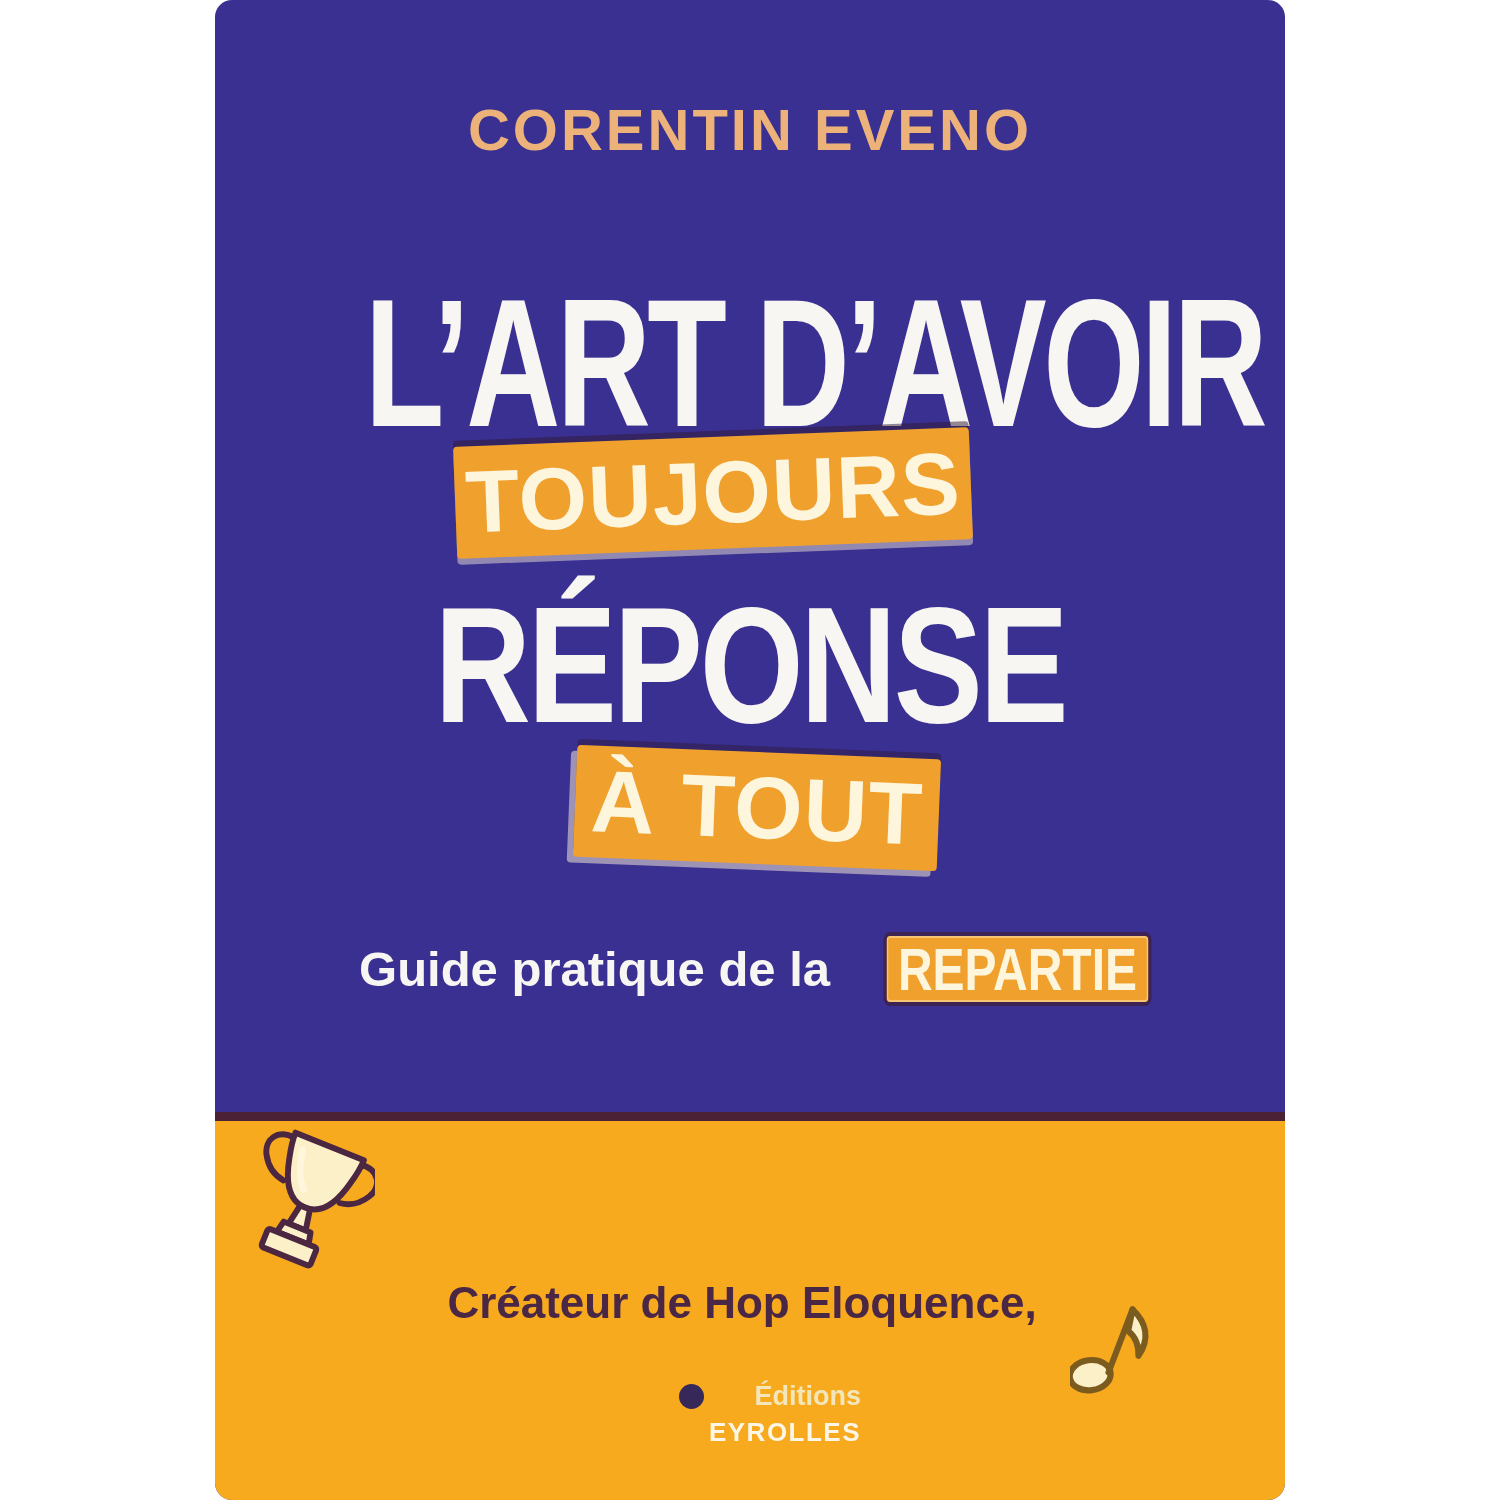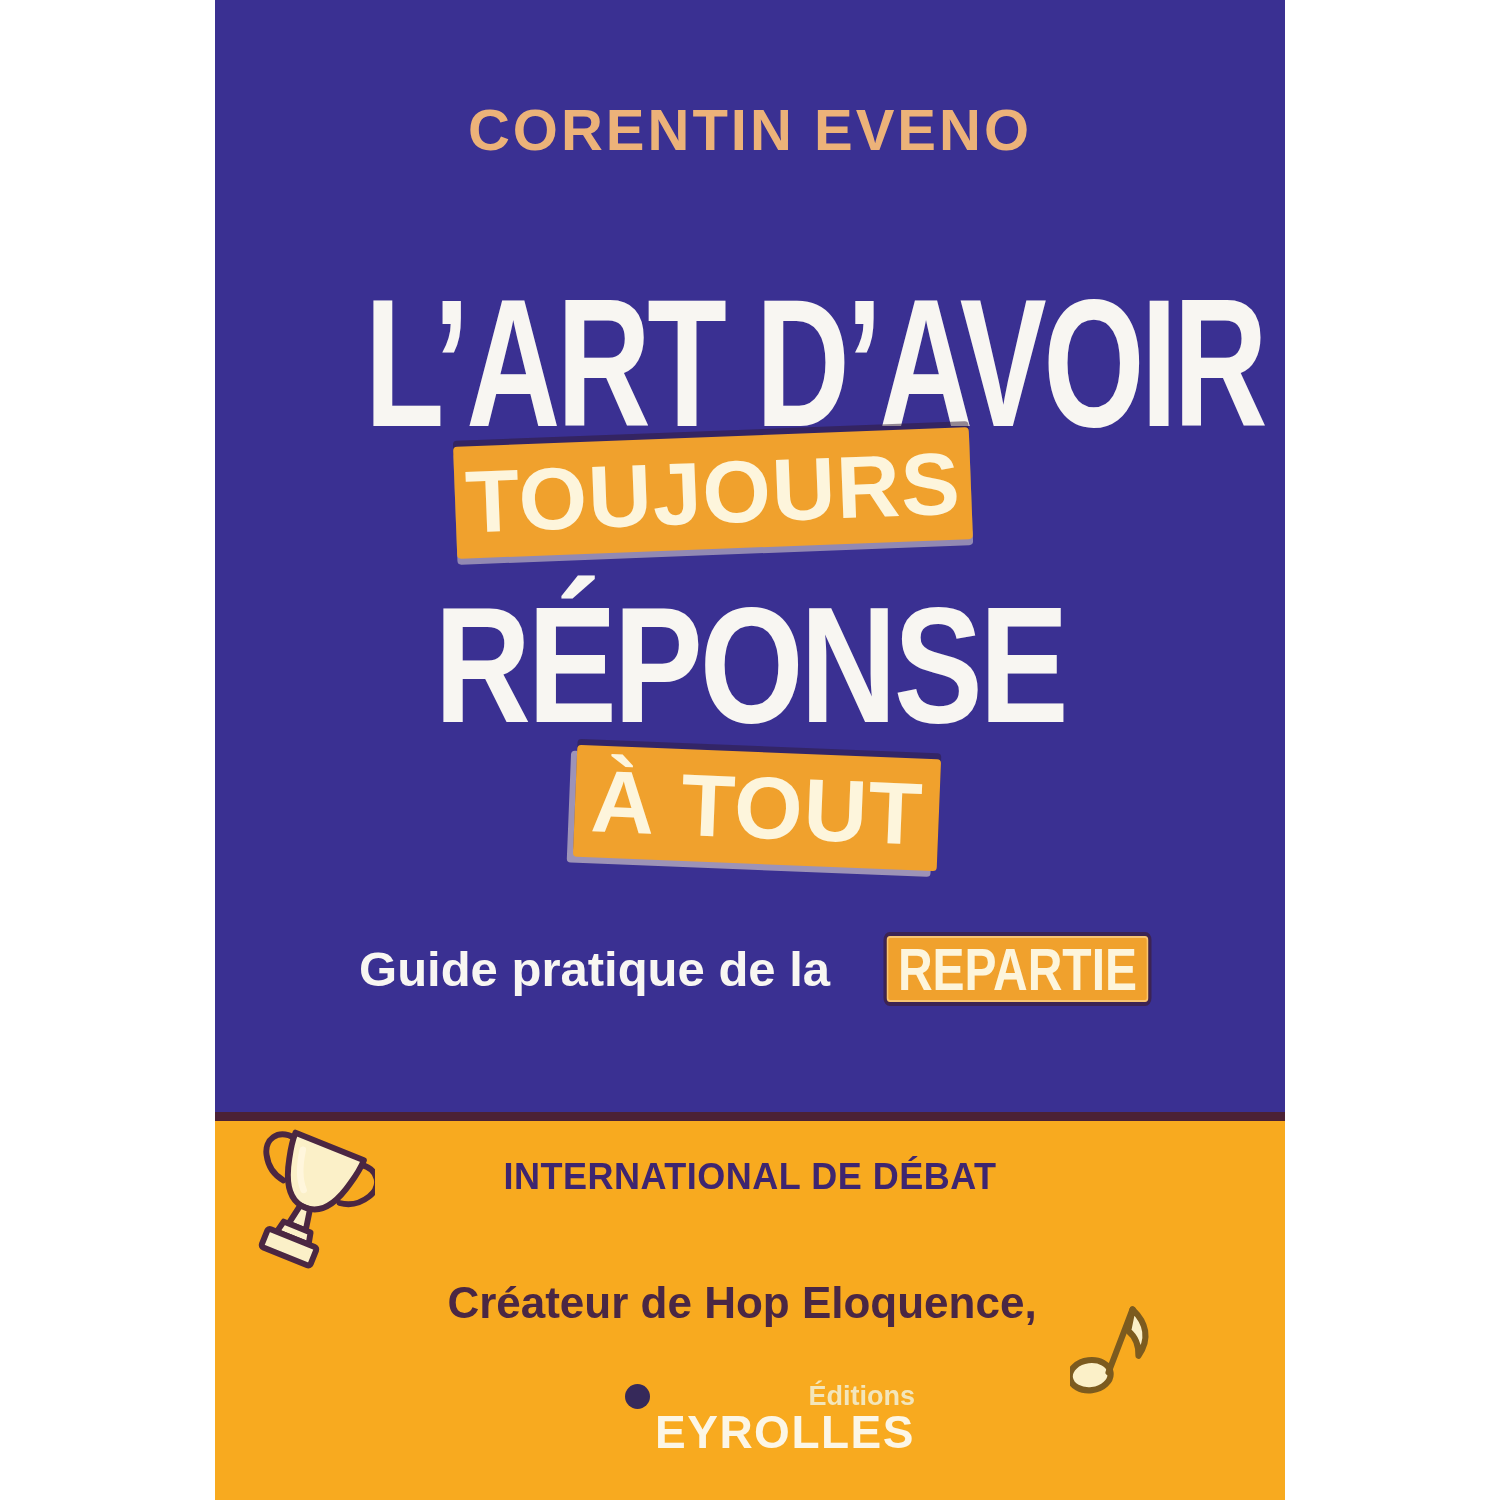--- a/index.html
+++ b/index.html
@@ -7,20 +7,21 @@
     width:1500px;height:1500px;
     background:#ffffff;
     font-family:"Liberation Sans", sans-serif;
     overflow:hidden;
   }
   .page{position:relative;width:1500px;height:1500px;background:#ffffff;}
   .cover{
     position:absolute;left:215px;top:0;width:1070px;height:1500px;
     background:var(--purple,#3a3092);
     overflow:hidden;
+    border-radius:17px;
   }
   
   .author{
     position:absolute;top:100px;left:0;width:100%;
     text-align:center;
     font-size:58px;font-weight:bold;letter-spacing:3px;
     color:var(--author-gold,#ecb279);
     line-height:60px;
   }
   .title-line{
@@ -108,21 +109,21 @@
     display:flex;align-items:center;gap:5px;
     font-size:27px;font-weight:bold;
     color:#f3e6bb;line-height:30px;justify-content:space-between;
   }
   .pub-dot{
     width:25px;height:25px;border-radius:50%;
     background:var(--publisher-dot,#36295a);
     display:inline-block;flex:0 0 auto;
   }
   .pub-name{
-    font-size:46px;font-weight:bold;letter-spacing:1.5px;
+    font-size:26px;font-weight:bold;letter-spacing:1.5px;
     color:#fcf6e6;line-height:44px;margin-left:30px;margin-top:-1px;
   }
 </style>
 </head>
 <body>
 
 <div class="page">
   <div class="cover">
 
     <div class="author">CORENTIN EVENO</div>
@@ -154,21 +155,20 @@
           <path d="M77,14 C92,12 98,24 92,34 C88,41 81,46 73,47" fill="none"></path>
           <path d="M22,10 H78 C78,14 77,22 75,30 C70,52 61,60 50,60 C39,60 30,52 25,30 C23,22 22,14 22,10 Z" fill="#fbf0c8"></path>
           <path d="M46,60 L43,76 H57 L54,60 Z" fill="#fbf0c8"></path>
           <path d="M39,76 H61 L63,85 H37 Z" fill="#fbf0c8"></path>
           <rect x="30" y="85" width="40" height="15" rx="2" fill="#fbf0c8"></rect>
           <path d="M32,20 C34,32 38,42 44,48" fill="none" stroke="#fff6dc" stroke-width="5"></path>
         </g>
       </svg>
 
       <div class="band-heading">
-        <div>INTERNATIONAL DE DÉBAT</div>
       </div>
 
       <div class="band-subtext">
         <div>Créateur de Hop Eloquence,</div>
       </div>
 
       <svg class="music-note" viewBox="0 0 60 80" aria-hidden="true">
         <g transform="rotate(8 30 40)" stroke="#7c5b1f" stroke-width="4.5" stroke-linejoin="round" stroke-linecap="round">
           <ellipse cx="18" cy="64" rx="15" ry="11" transform="rotate(-15 18 64)" fill="#fbf0c8"></ellipse>
           <path d="M31,60 L42,12" fill="none"></path>

